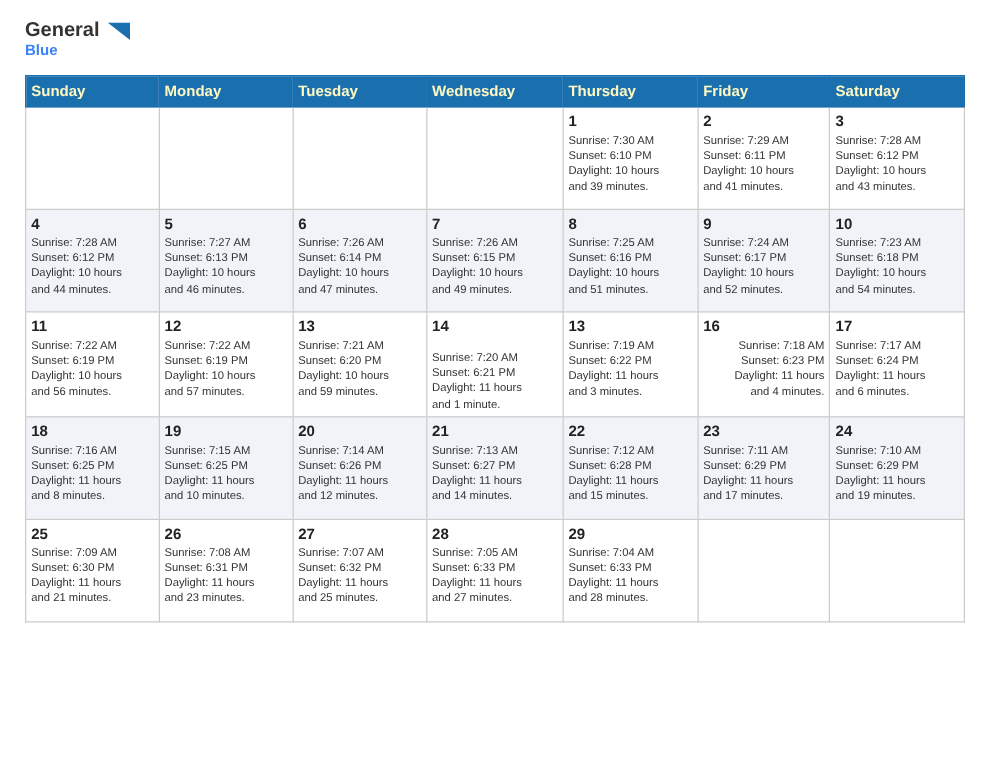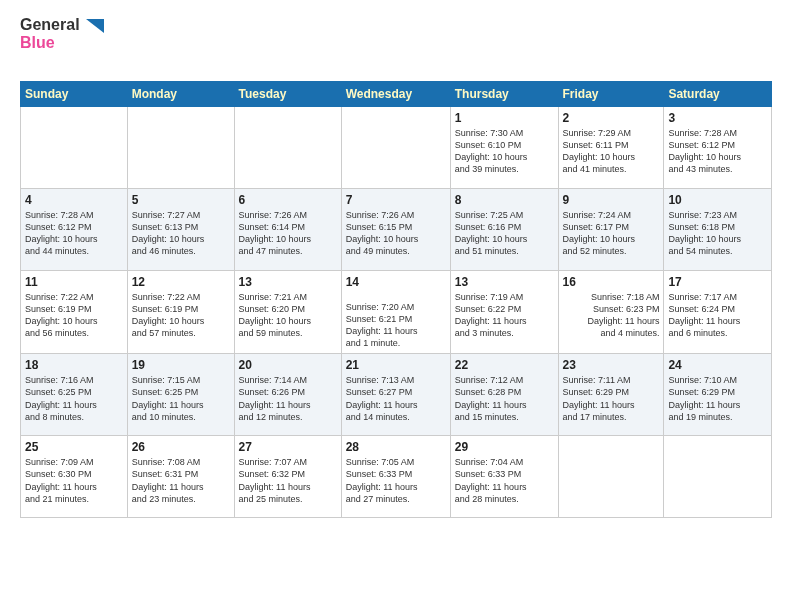--- a/index.html
+++ b/index.html
@@ -13,21 +13,21 @@
     .page {
       width: 792px;
       height: 612px;
       background: #fff;
       padding: 16px 20px 12px 20px;
     }
     .header {
       display: flex;
       justify-content: space-between;
       align-items: flex-start;
-      margin-bottom: 28px;
+      margin-bottom: 12px;
     }
     .logo {
       display: flex;
       align-items: center;
       gap: 4px;
     }
     .title-block {
       text-align: right;
     }
     .month-title {
@@ -88,21 +88,21 @@
 
 <div class="page">
   <div class="header">
     <div class="logo">
     <div style="line-height:1.15;">
       <div style="font-size:16px;font-weight:bold;color:#333;">General
         <svg width="18" height="14" viewBox="0 0 18 14" style="vertical-align:middle;margin-left:2px;">
           <polygon points="0,0 18,0 18,14" fill="#1a6faf"></polygon>
         </svg>
       </div>
-      <div style="font-size:16px;font-weight:bold;color:#ec4899;">Blue</div>
+      <div style="font-size:12px;font-weight:bold;color:#3b82f6;">Blue</div>
     </div>
   </div>
     <div class="title-block">
       <div class="month-title"></div>
       <div class="location"></div>
     </div>
   </div>
 
   <table class="calendar">
     <thead>

